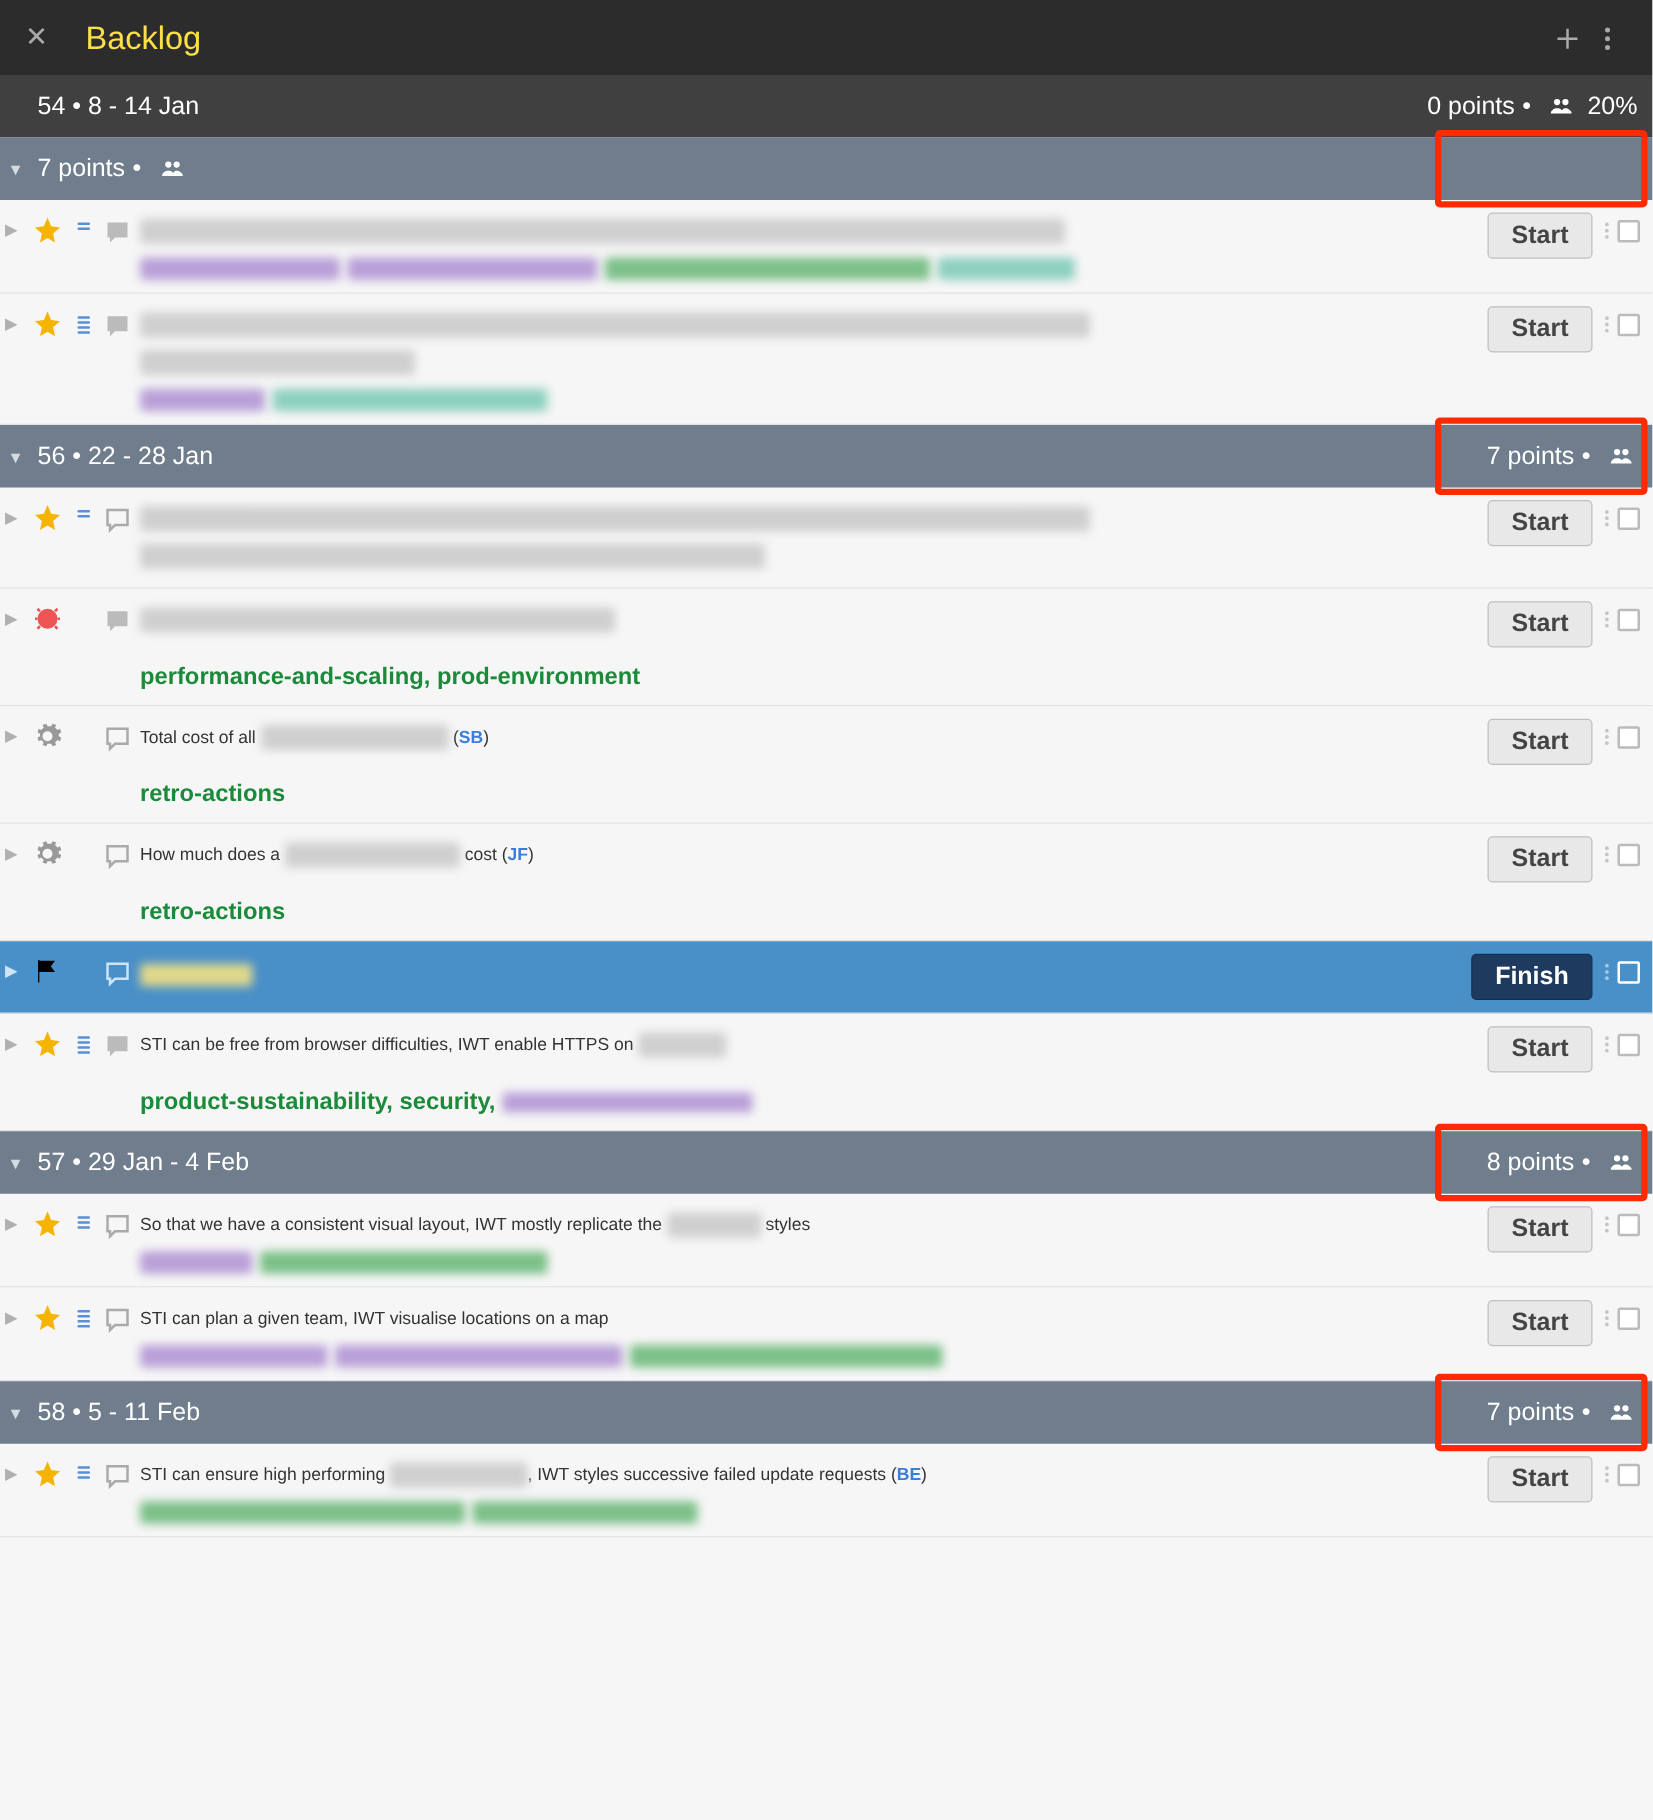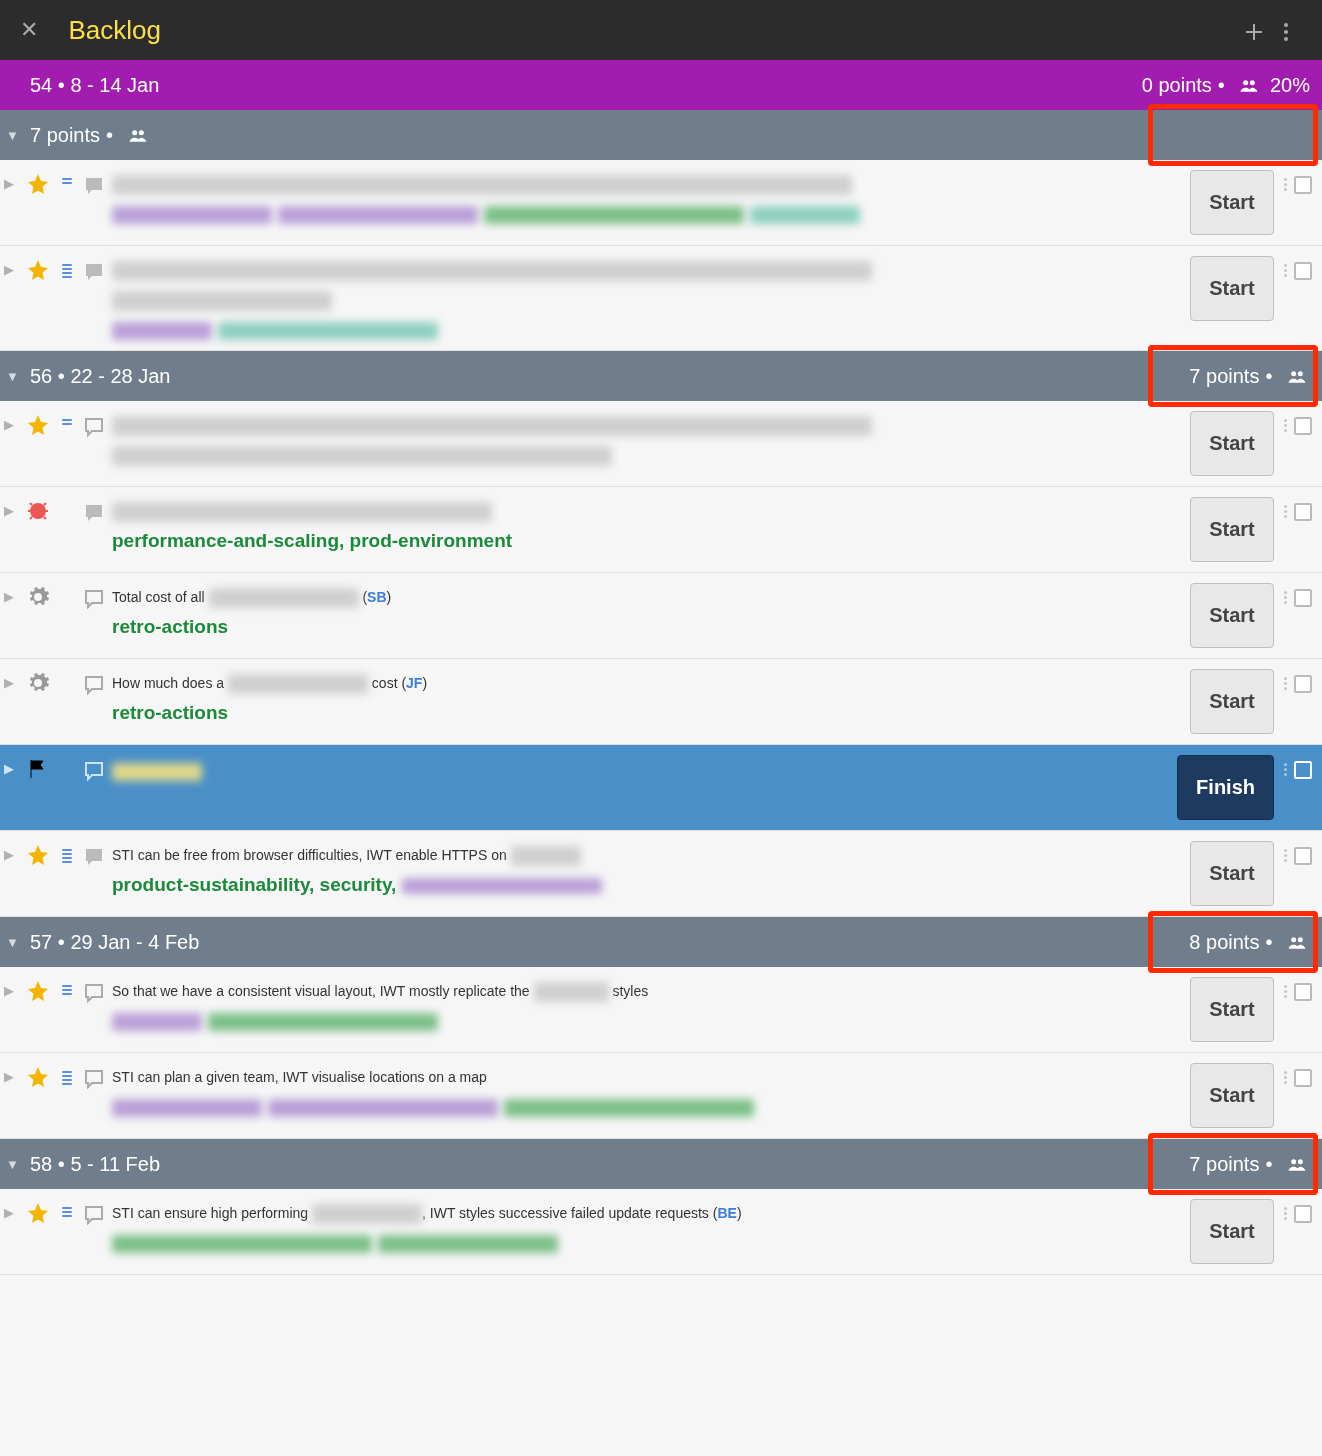--- a/index.html
+++ b/index.html
@@ -26,21 +26,21 @@
 .iteration-header {
   background: #6f7d8c;
   color: #fff;
   height: 50px;
   display: flex;
   align-items: center;
   padding: 0 12px 0 6px;
   font-size: 20px;
   position: relative;
 }
-.iteration-header.collapsed { background: #a21caf; }
+.iteration-header.collapsed { background: #404040; }
 .iteration-header .chev { width: 18px; color: #d5dbe1; font-size: 13px; margin-right: 6px; }
 .iteration-header .iter-label { flex: 1; }
 .iteration-header .points { font-size: 20px; }
 .iteration-header .sep { margin: 0 6px; }
 .iteration-header .people-icon { display: inline-flex; vertical-align: middle; }
 .iteration-header .pct { margin-left: 2px; margin-top: 10px; }
 
 .highlight-box {
   position: absolute;
   right: 4px;
@@ -64,29 +64,29 @@
   background: #4a90c8;
   color: #fff;
 }
 .story .expand-caret { width: 14px; color: #b0b0b0; font-size: 13px; padding-top: 6px; cursor: pointer;}
 .story .type-icon { width: 28px; text-align: center; padding-top: 2px; }
 .story .estimate { width: 18px; display: flex; flex-direction: column; gap: 2px; padding-top: 8px; align-items: center; }
 .story .estimate .bar { width: 10px; height: 2px; background: #5b8fd6; border-radius: 1px; }
 .story .comment-icon { width: 24px; padding-top: 4px; color: #aaa; }
 .story .body { flex: 1; min-width: 0; padding-right: 6px; }
 .story .title-line { font-size: 14px; line-height: 28px; margin-bottom: 2px; }
-.story .labels { font-size: 19px; line-height: 24px; margin-top: 4px; }
+.story .labels { font-size: 19px; line-height: 24px; margin-top: 21px; }
 .story .labels .lbl-green { color: #1b8a3a; font-weight: 600; }
 .story.selected .title-line { color: #fff; }
 .story .owner { color: #3b7dd8; font-weight: 600; }
 .story .action-btn {
   background: #e8e8e8;
   border: 1px solid #bfbfbf;
   border-radius: 4px;
-  padding: 20px 18px;
+  padding: 6px 18px;
   font-size: 20px;
   font-weight: 600;
   color: #444;
   cursor: pointer;
   min-width: 84px;
   text-align: center;
 }
 .story .action-btn.finish {
   background: #1e3a5f;
   border-color: #15304f;

